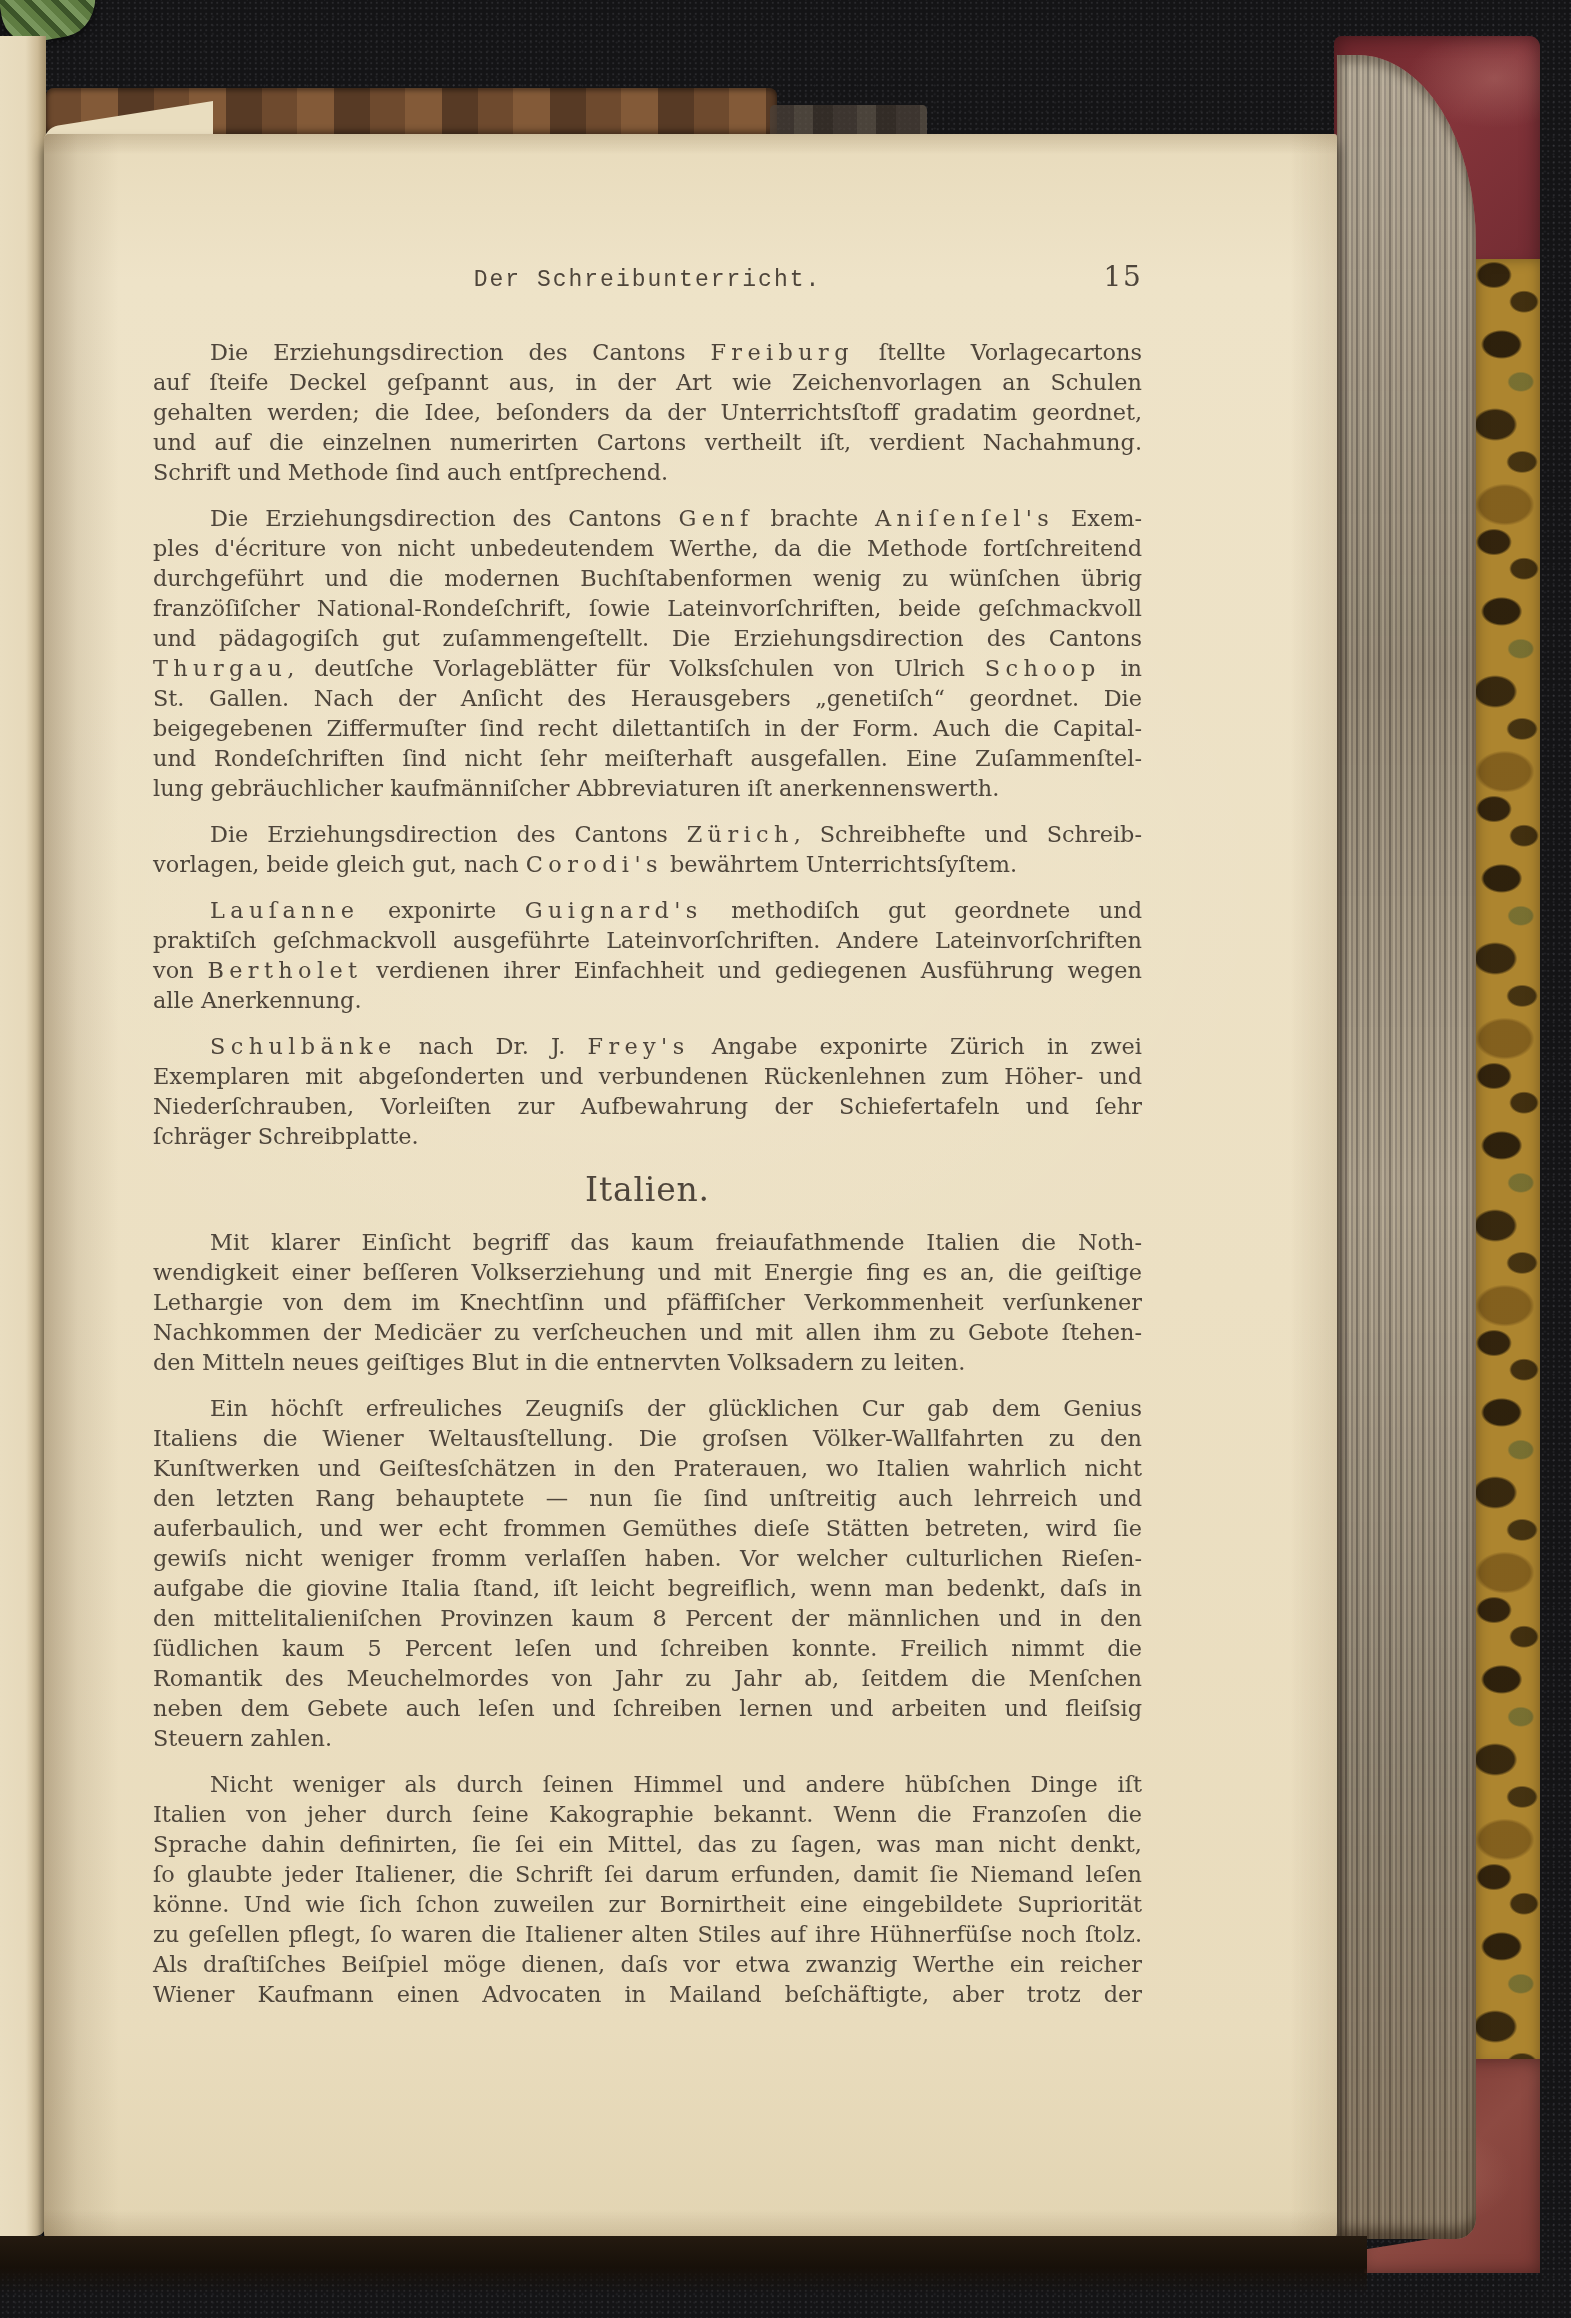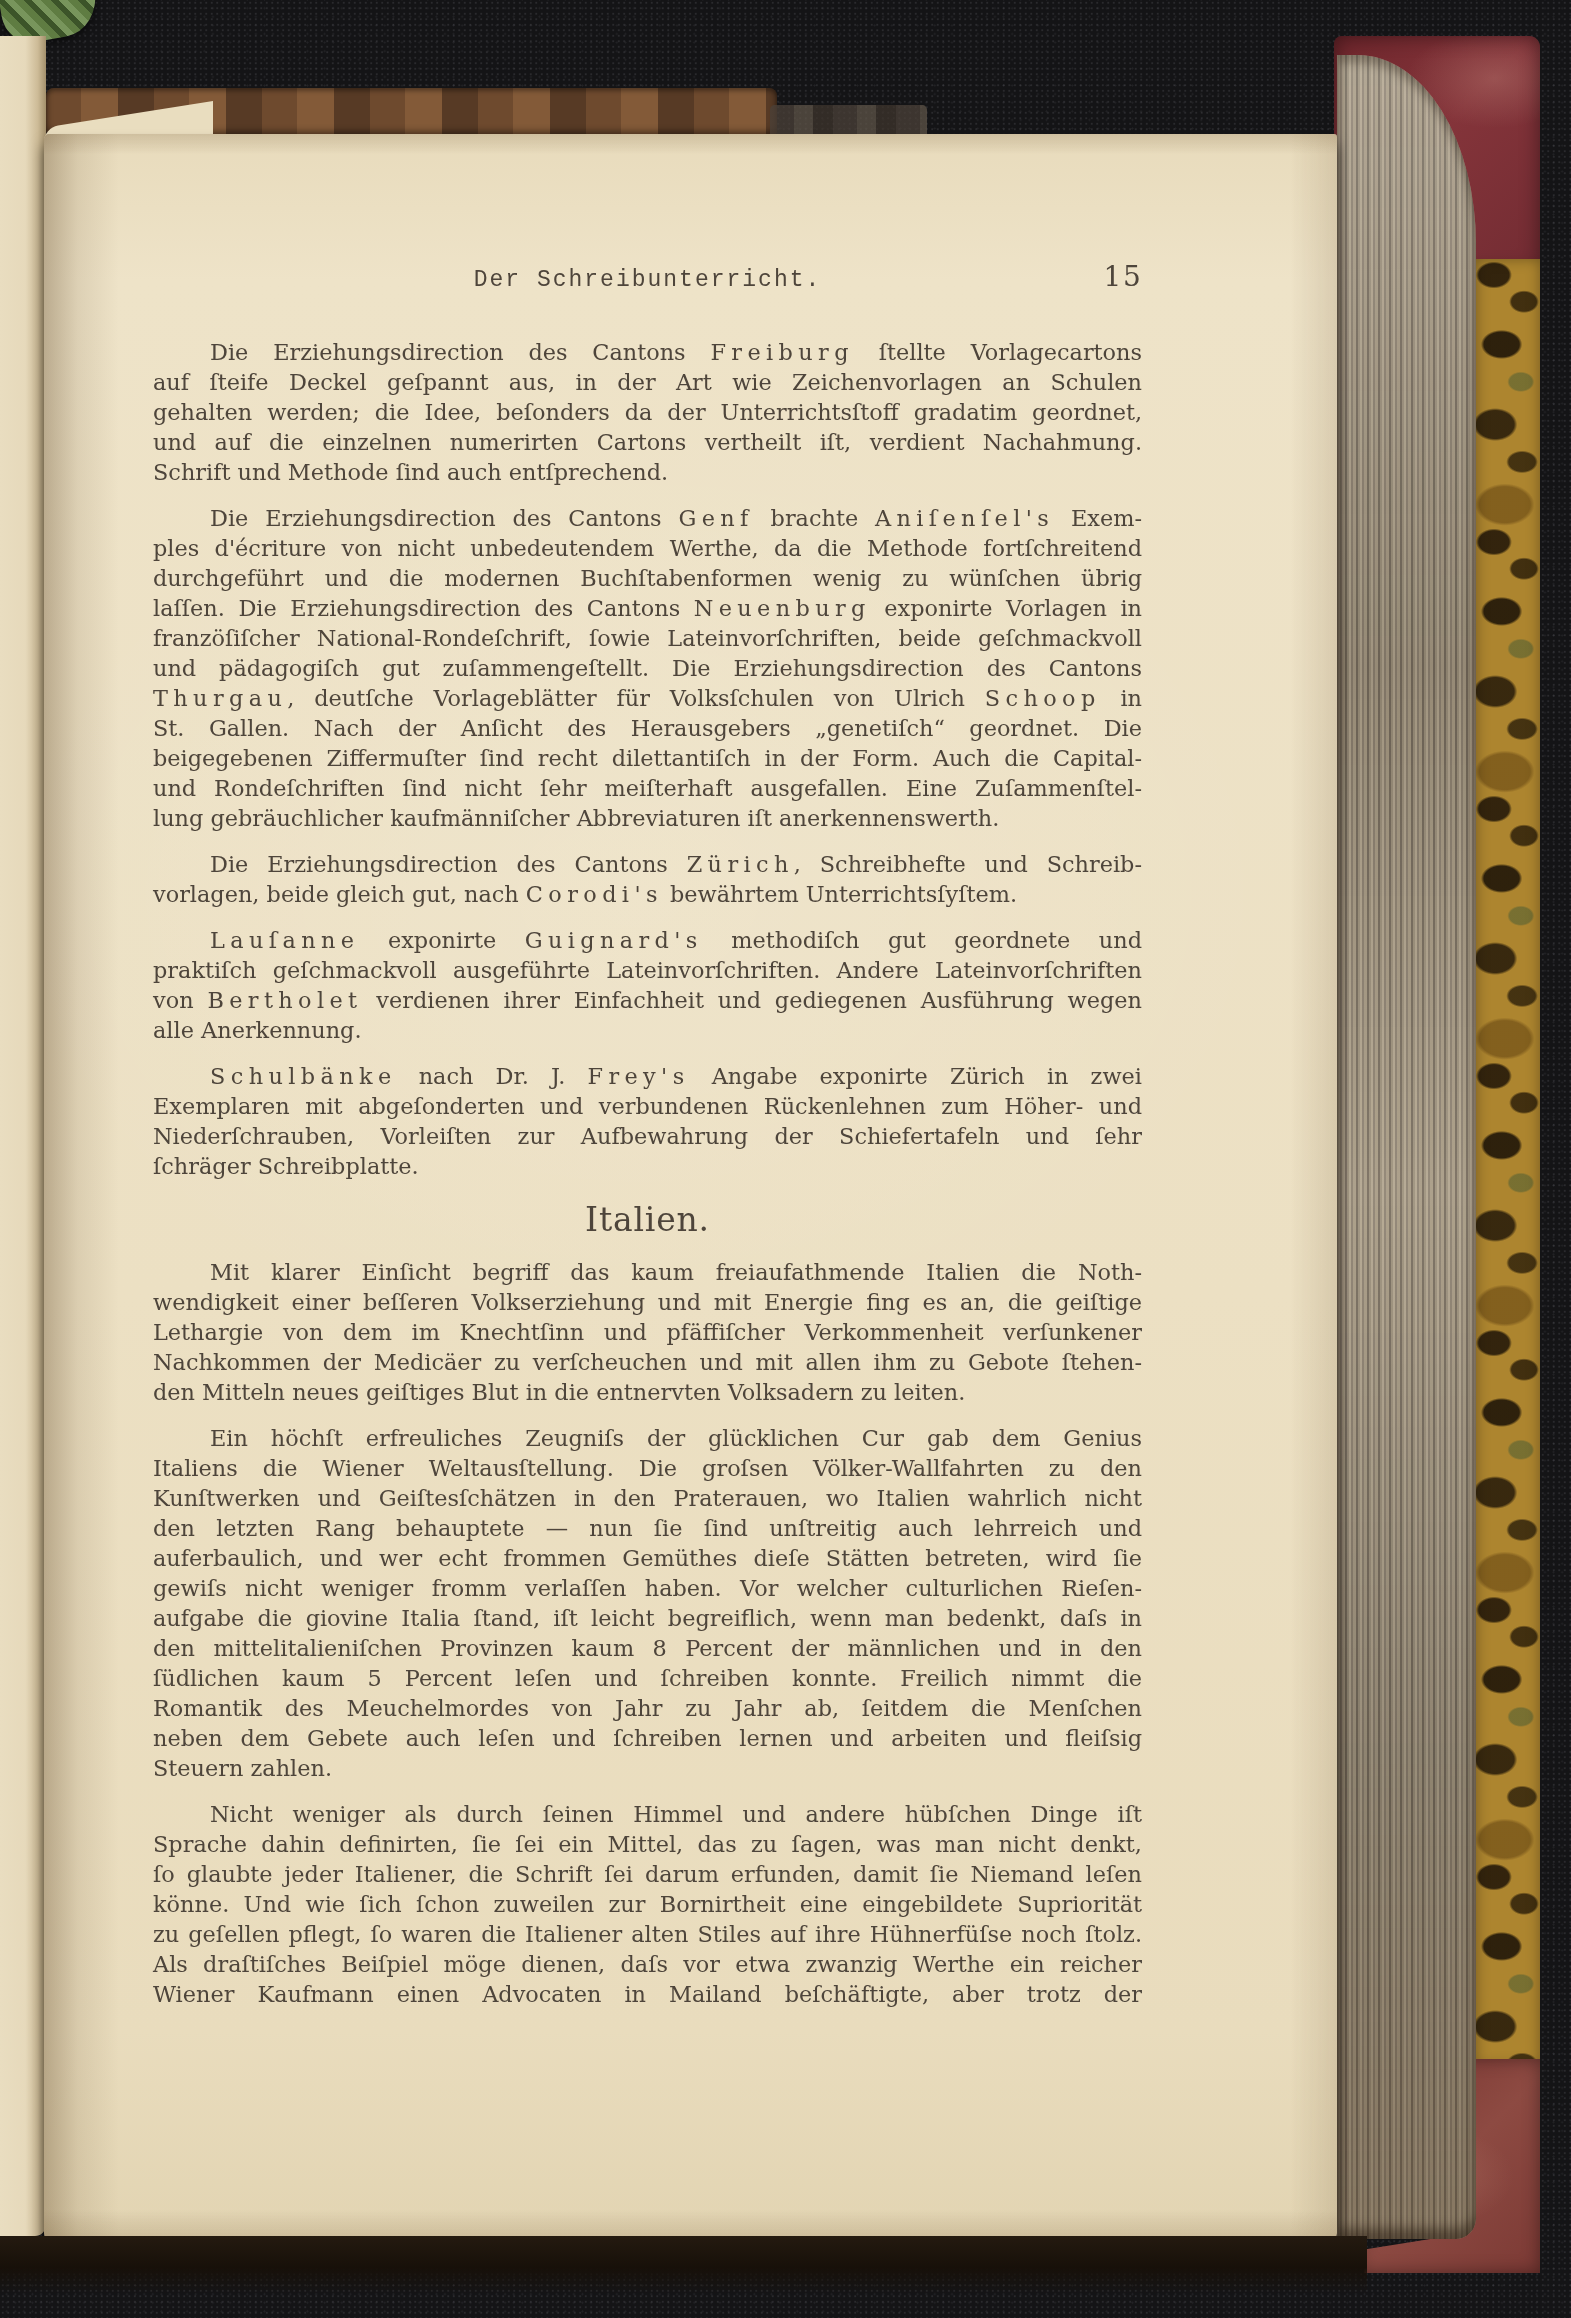--- a/index.html
+++ b/index.html
@@ -178,21 +178,20 @@
         <div class="line first">Die Erziehungsdirection des Cantons <span class="sperr">Freiburg</span> ſtellte Vorlagecartons</div>
         <div class="line">auf ſteife Deckel geſpannt aus, in der Art wie Zeichenvorlagen an Schulen</div>
         <div class="line">gehalten werden; die Idee, beſonders da der Unterrichtsſtoff gradatim geordnet,</div>
         <div class="line">und auf die einzelnen numerirten Cartons vertheilt iſt, verdient Nachahmung.</div>
         <div class="line last">Schrift und Methode ſind auch entſprechend.</div>
       </div>
       <div class="para">
         <div class="line first">Die Erziehungsdirection des Cantons <span class="sperr">Genf</span> brachte <span class="sperr">Aniſenſel's</span> Exem-</div>
         <div class="line">ples d'écriture von nicht unbedeutendem Werthe, da die Methode fortſchreitend</div>
         <div class="line">durchgeführt und die modernen Buchſtabenformen wenig zu wünſchen übrig</div>
-        <div class="line">laſſen. Die Erziehungsdirection des Cantons <span class="sperr">Neuenburg</span> exponirte Vorlagen in</div>
         <div class="line">franzöſiſcher National-Rondeſchrift, ſowie Lateinvorſchriften, beide geſchmackvoll</div>
         <div class="line">und pädagogiſch gut zuſammengeſtellt. Die Erziehungsdirection des Cantons</div>
         <div class="line"><span class="sperr">Thurgau</span>, deutſche Vorlageblätter für Volksſchulen von Ulrich <span class="sperr">Schoop</span> in</div>
         <div class="line">St. Gallen. Nach der Anſicht des Herausgebers „genetiſch“ geordnet. Die</div>
         <div class="line">beigegebenen Ziffermuſter ſind recht dilettantiſch in der Form. Auch die Capital-</div>
         <div class="line">und Rondeſchriften ſind nicht ſehr meiſterhaft ausgefallen. Eine Zuſammenſtel-</div>
         <div class="line last">lung gebräuchlicher kaufmänniſcher Abbreviaturen iſt anerkennenswerth.</div>
       </div>
       <div class="para">
         <div class="line first">Die Erziehungsdirection des Cantons <span class="sperr">Zürich</span>, Schreibhefte und Schreib-</div>
@@ -227,20 +226,21 @@
         <div class="line">gewiſs nicht weniger fromm verlaſſen haben. Vor welcher culturlichen Rieſen-</div>
         <div class="line">aufgabe die giovine Italia ſtand, iſt leicht begreiflich, wenn man bedenkt, daſs in</div>
         <div class="line">den mittelitalieniſchen Provinzen kaum 8 Percent der männlichen und in den</div>
         <div class="line">ſüdlichen kaum 5 Percent leſen und ſchreiben konnte. Freilich nimmt die</div>
         <div class="line">Romantik des Meuchelmordes von Jahr zu Jahr ab, ſeitdem die Menſchen</div>
         <div class="line">neben dem Gebete auch leſen und ſchreiben lernen und arbeiten und fleiſsig</div>
         <div class="line last">Steuern zahlen.</div>
       </div>
       <div class="para">
         <div class="line first">Nicht weniger als durch ſeinen Himmel und andere hübſchen Dinge iſt</div>
+        <div class="line">Italien von jeher durch ſeine Kakographie bekannt. Wenn die Franzoſen die</div>
         <div class="line">Sprache dahin definirten, ſie ſei ein Mittel, das zu ſagen, was man nicht denkt,</div>
         <div class="line">ſo glaubte jeder Italiener, die Schrift ſei darum erfunden, damit ſie Niemand leſen</div>
         <div class="line">könne. Und wie ſich ſchon zuweilen zur Bornirtheit eine eingebildete Supriorität</div>
         <div class="line">zu geſellen pflegt, ſo waren die Italiener alten Stiles auf ihre Hühnerfüſse noch ſtolz.</div>
         <div class="line">Als draſtiſches Beiſpiel möge dienen, daſs vor etwa zwanzig Werthe ein reicher</div>
         <div class="line">Wiener Kaufmann einen Advocaten in Mailand beſchäftigte, aber trotz der</div>
       </div>
     </div>
 </div>
 

